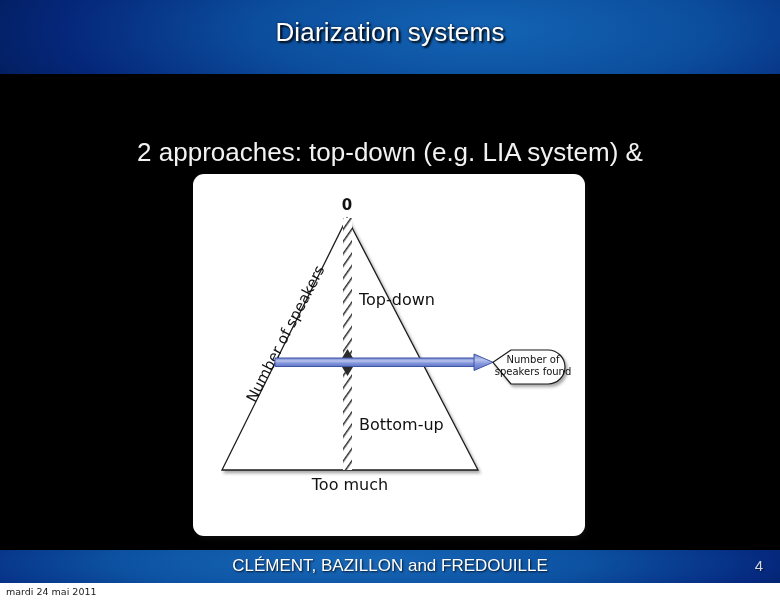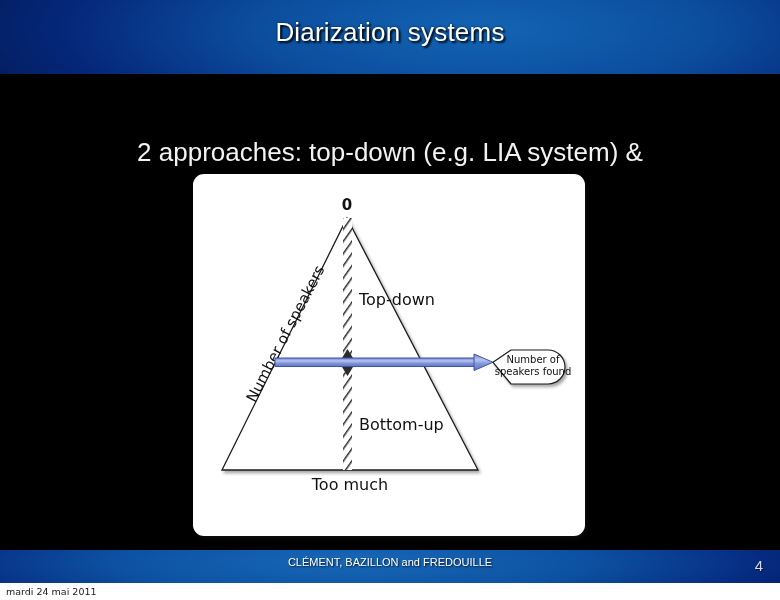--- a/index.html
+++ b/index.html
@@ -92,21 +92,21 @@
     background:
       radial-gradient(ellipse 520px 70px at 45% 35%, #1868b8 0%, #0d52a2 45%, #052a80 80%, #021c5e 100%),
       linear-gradient(180deg, #0a4fa0 0%, #062a7c 100%);
   }
   #footer-authors {
     position: absolute;
     left: 0; top: 6px;
     width: 780px;
     text-align: center;
     color: #ffffff;
-    font-size: 11px;
+    font-size: 17px;
     text-shadow: 1px 1px 2px rgba(0,0,0,0.8);
     white-space: nowrap;
   }
   #footer-pagenum {
     position: absolute;
     right: 17px; top: 7px;
     color: #cfd9e8;
     font-size: 15px;
     text-shadow: 1px 1px 1px rgba(0,0,0,0.6);
   }

